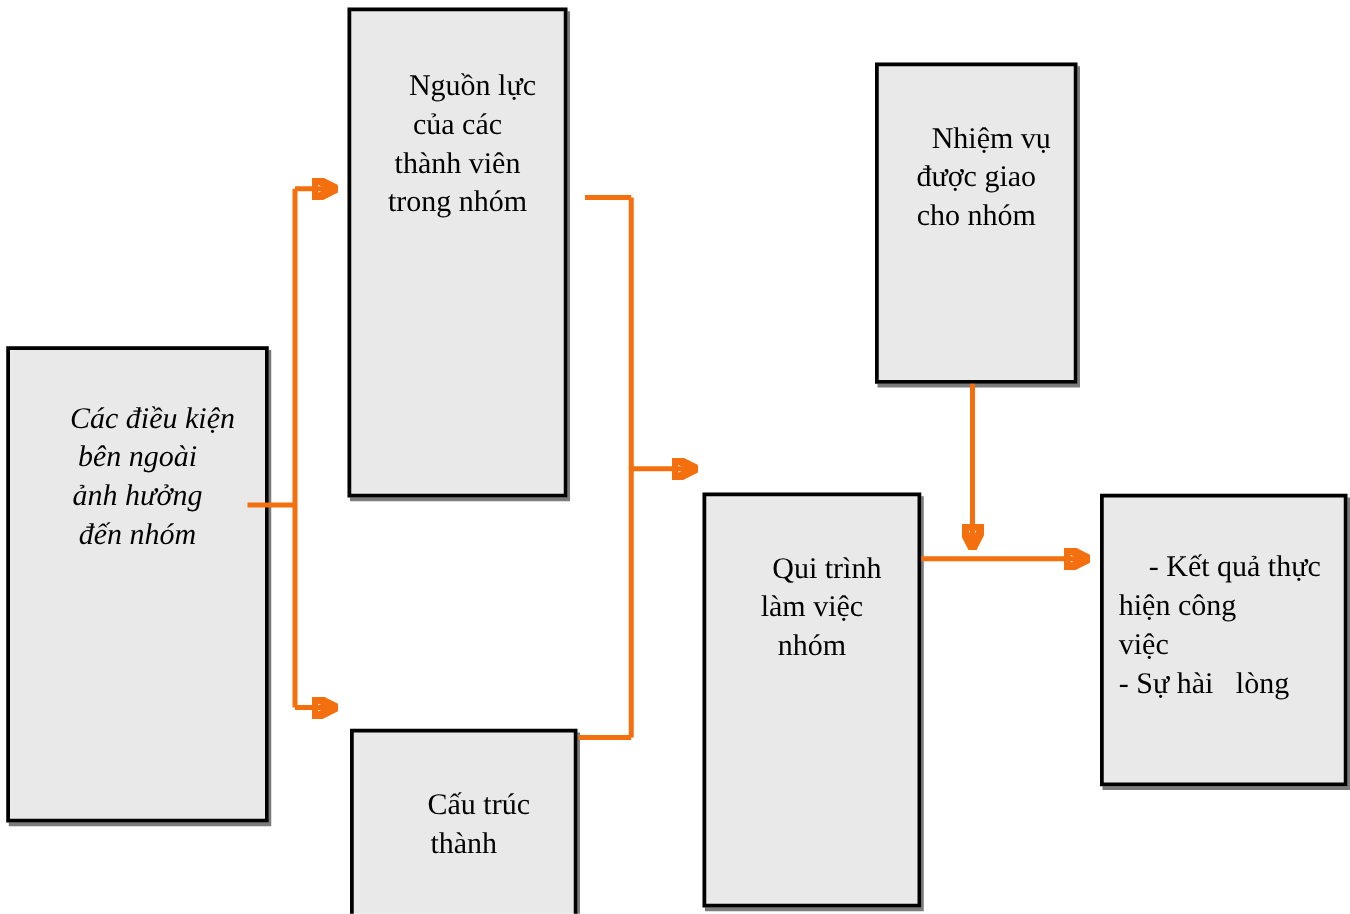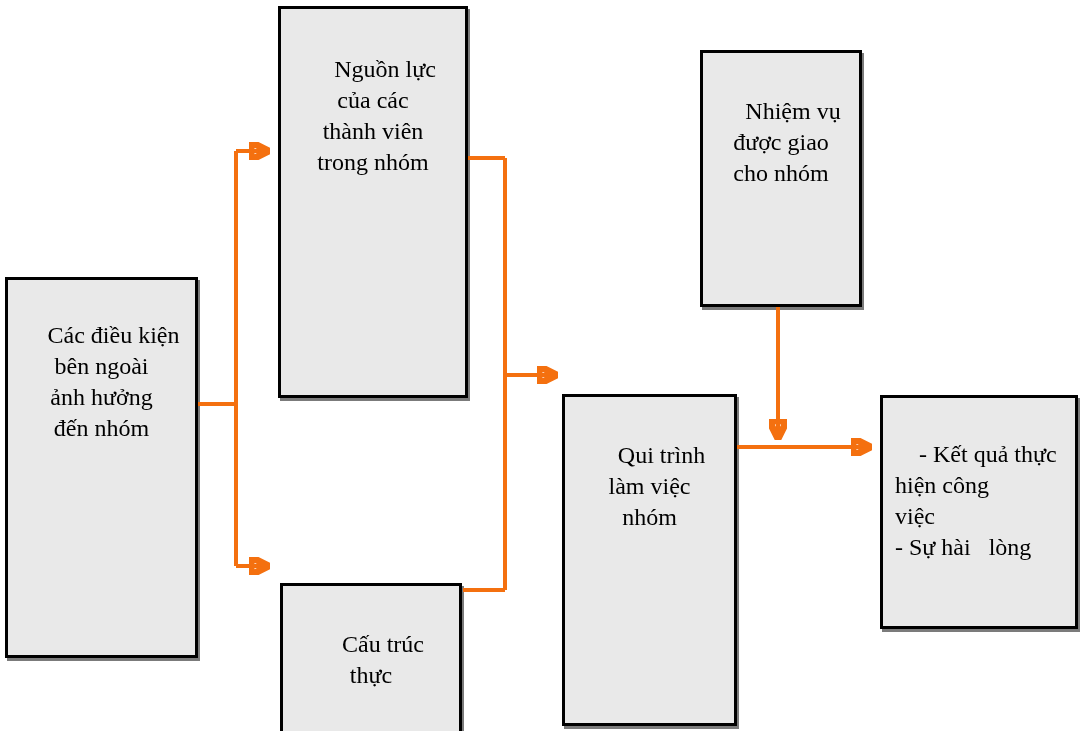--- a/index.html
+++ b/index.html
@@ -26,22 +26,22 @@
     box-sizing: border-box;
     background: var(--box-fill);
     border: 3px solid var(--box-border);
     box-shadow: 2px 3px 0 rgba(35,35,35,0.6);
     color: var(--text);
     font-size: 24px;
     line-height: 31px;
     text-align: center;
     white-space: pre-wrap;
   }
-  .box-external   { left: 5px;   top: 277px; width: 193px; height: 381px; padding-top: 9px;  }
-  .box-resources  { left: 278px; top: 6px;   width: 190px; height: 392px; padding-top: 14px; }
+  .box-external   { left: 5px;   top: 277px; width: 210px; height: 381px; padding-top: 9px; font-style: italic;  }
+  .box-resources  { left: 278px; top: 6px;   width: 176px; height: 392px; padding-top: 14px; }
   .box-structure  { left: 280px; top: 583px; width: 182px; height: 175px; padding-top: 12px; }
   .box-process    { left: 562px; top: 394px; width: 175px; height: 332px; padding-top: 12px; }
   .box-task       { left: 700px; top: 50px;  width: 162px; height: 257px; padding-top: 12px; }
   .box-outcome    { left: 880px; top: 395px; width: 198px; height: 234px; padding-top: 10px;
                     padding-left: 12px; padding-right: 4px; text-align: left; }
   .arrows {
     position: absolute;
     left: 0; top: 0;
     width: 1080px;
     height: 731px;
@@ -67,21 +67,21 @@
 
   <div class="box box-resources">
     <span>Nguồn lực
 của các
 thành viên
 trong nhóm</span>
   </div>
 
   <div class="box box-structure">
     <span>Cấu trúc
-thực</span>
+thành</span>
   </div>
 
   <div class="box box-process">
     <span>Qui trình
 làm việc
 nhóm</span>
   </div>
 
   <div class="box box-task">
     <span>Nhiệm vụ

